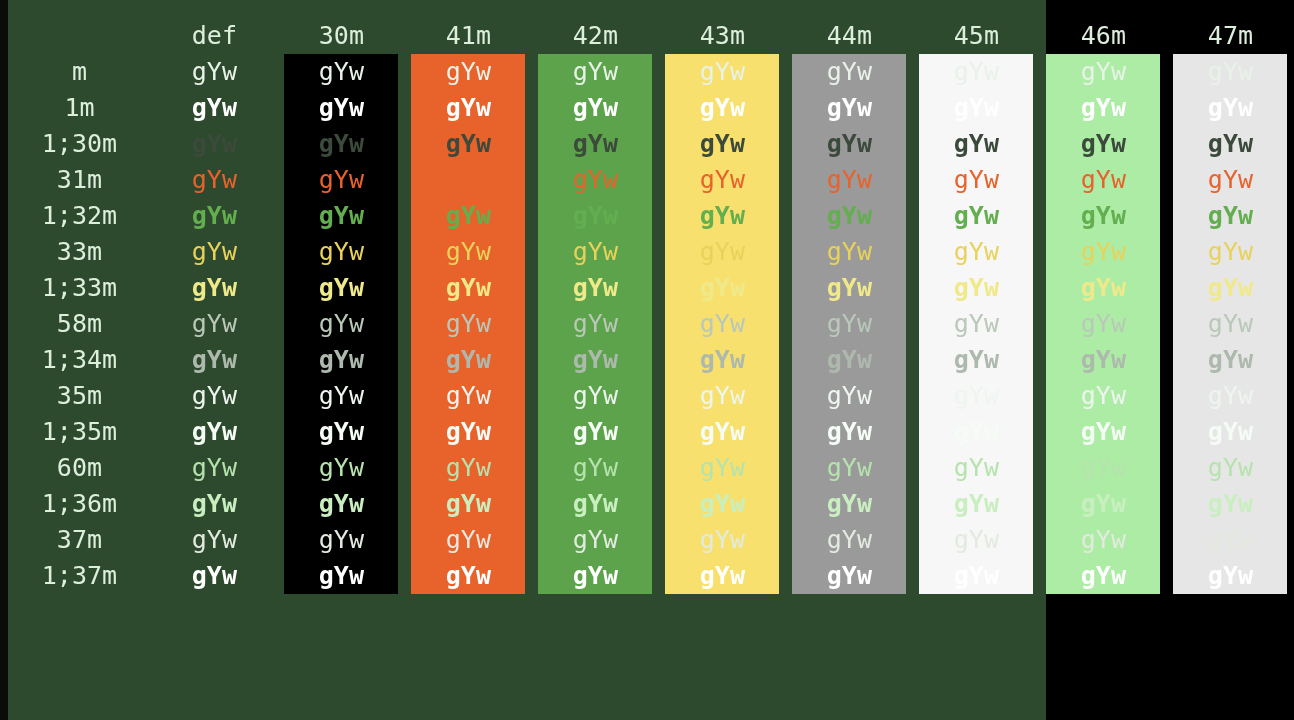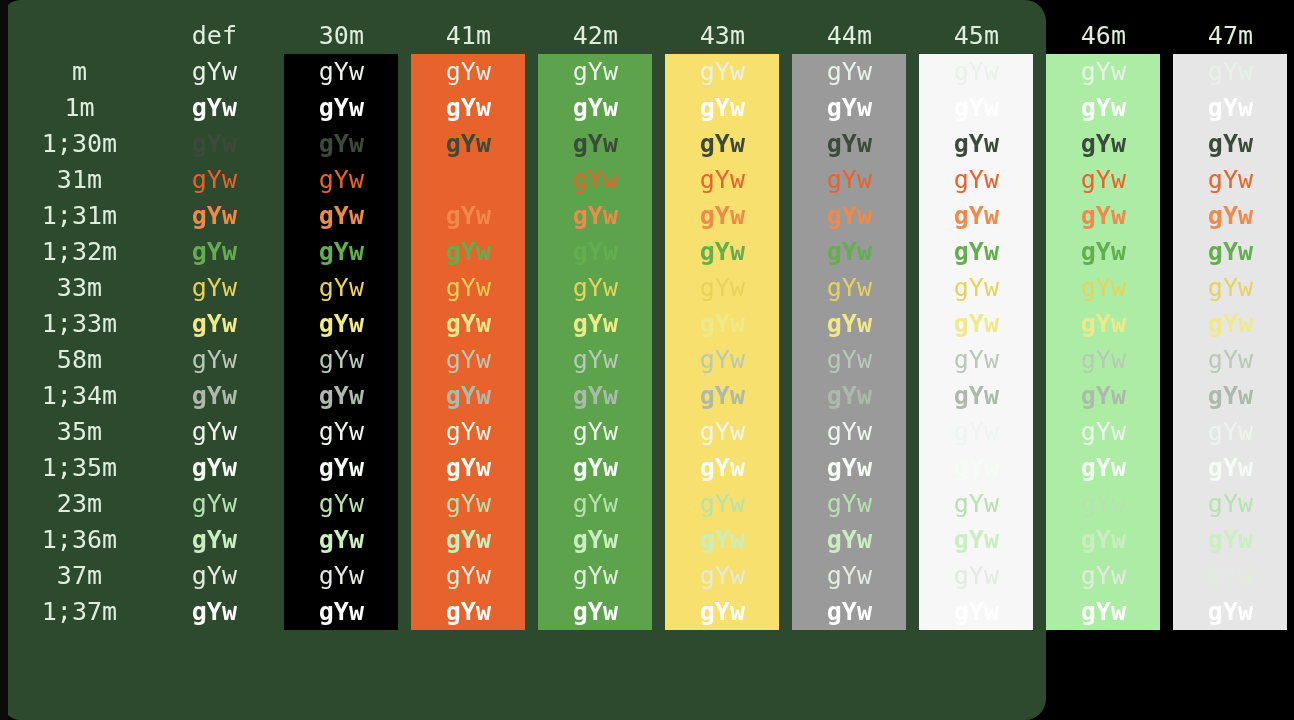--- a/index.html
+++ b/index.html
@@ -12,21 +12,20 @@
     height: 720px;
     overflow: hidden;
     font-family: "DejaVu Sans Mono", "Liberation Mono", monospace;
   }
   #terminal {
     position: relative;
     width: 1046px;
     height: 720px;
     background: #2e4a2e;
     box-sizing: border-box;
-    border-radius: 21px;
   }
   #left-gutter {
     position: absolute;
     left: 0; top: 0;
     width: 8px; height: 720px;
     background: #090c09;
   }
   #grid {
     position: absolute;
     left: 8px;
@@ -143,32 +142,20 @@
             <td class="sample-cell"><span class="swatch" style="color: rgb(232, 98, 44); background: rgb(0, 0, 0);">gYw</span></td>
             <td class="sample-cell"><span class="swatch" style="color: rgb(232, 98, 44); background: rgb(232, 98, 44);">gYw</span></td>
             <td class="sample-cell"><span class="swatch" style="color: rgb(232, 98, 44); background: rgb(92, 163, 76);">gYw</span></td>
             <td class="sample-cell"><span class="swatch" style="color: rgb(232, 98, 44); background: rgb(247, 224, 110);">gYw</span></td>
             <td class="sample-cell"><span class="swatch" style="color: rgb(232, 98, 44); background: rgb(154, 154, 154);">gYw</span></td>
             <td class="sample-cell"><span class="swatch" style="color: rgb(232, 98, 44); background: rgb(247, 247, 247);">gYw</span></td>
             <td class="sample-cell"><span class="swatch" style="color: rgb(232, 98, 44); background: rgb(173, 236, 165);">gYw</span></td>
             <td class="sample-cell"><span class="swatch" style="color: rgb(232, 98, 44); background: rgb(230, 230, 230);">gYw</span></td>
           </tr>
           <tr>
-            <td class="rowlabel-cell">1;31m</td>
-            <td class="sample-cell"><span class="swatch bold" style="color: rgb(239, 138, 74);">gYw</span></td>
-            <td class="sample-cell"><span class="swatch bold" style="color: rgb(239, 138, 74); background: rgb(0, 0, 0);">gYw</span></td>
-            <td class="sample-cell"><span class="swatch bold" style="color: rgb(239, 138, 74); background: rgb(232, 98, 44);">gYw</span></td>
-            <td class="sample-cell"><span class="swatch bold" style="color: rgb(239, 138, 74); background: rgb(92, 163, 76);">gYw</span></td>
-            <td class="sample-cell"><span class="swatch bold" style="color: rgb(239, 138, 74); background: rgb(247, 224, 110);">gYw</span></td>
-            <td class="sample-cell"><span class="swatch bold" style="color: rgb(239, 138, 74); background: rgb(154, 154, 154);">gYw</span></td>
-            <td class="sample-cell"><span class="swatch bold" style="color: rgb(239, 138, 74); background: rgb(247, 247, 247);">gYw</span></td>
-            <td class="sample-cell"><span class="swatch bold" style="color: rgb(239, 138, 74); background: rgb(173, 236, 165);">gYw</span></td>
-            <td class="sample-cell"><span class="swatch bold" style="color: rgb(239, 138, 74); background: rgb(230, 230, 230);">gYw</span></td>
-          </tr>
-          <tr>
             <td class="rowlabel-cell">1;32m</td>
             <td class="sample-cell"><span class="swatch bold" style="color: rgb(99, 174, 78);">gYw</span></td>
             <td class="sample-cell"><span class="swatch bold" style="color: rgb(99, 174, 78); background: rgb(0, 0, 0);">gYw</span></td>
             <td class="sample-cell"><span class="swatch bold" style="color: rgb(99, 174, 78); background: rgb(232, 98, 44);">gYw</span></td>
             <td class="sample-cell"><span class="swatch bold" style="color: rgb(99, 174, 78); background: rgb(92, 163, 76);">gYw</span></td>
             <td class="sample-cell"><span class="swatch bold" style="color: rgb(99, 174, 78); background: rgb(247, 224, 110);">gYw</span></td>
             <td class="sample-cell"><span class="swatch bold" style="color: rgb(99, 174, 78); background: rgb(154, 154, 154);">gYw</span></td>
             <td class="sample-cell"><span class="swatch bold" style="color: rgb(99, 174, 78); background: rgb(247, 247, 247);">gYw</span></td>
             <td class="sample-cell"><span class="swatch bold" style="color: rgb(99, 174, 78); background: rgb(173, 236, 165);">gYw</span></td>
             <td class="sample-cell"><span class="swatch bold" style="color: rgb(99, 174, 78); background: rgb(230, 230, 230);">gYw</span></td>
@@ -239,21 +226,21 @@
             <td class="sample-cell"><span class="swatch bold" style="color: rgb(245, 251, 245); background: rgb(0, 0, 0);">gYw</span></td>
             <td class="sample-cell"><span class="swatch bold" style="color: rgb(245, 251, 245); background: rgb(232, 98, 44);">gYw</span></td>
             <td class="sample-cell"><span class="swatch bold" style="color: rgb(245, 251, 245); background: rgb(92, 163, 76);">gYw</span></td>
             <td class="sample-cell"><span class="swatch bold" style="color: rgb(245, 251, 245); background: rgb(247, 224, 110);">gYw</span></td>
             <td class="sample-cell"><span class="swatch bold" style="color: rgb(245, 251, 245); background: rgb(154, 154, 154);">gYw</span></td>
             <td class="sample-cell"><span class="swatch bold" style="color: rgb(245, 251, 245); background: rgb(247, 247, 247);">gYw</span></td>
             <td class="sample-cell"><span class="swatch bold" style="color: rgb(245, 251, 245); background: rgb(173, 236, 165);">gYw</span></td>
             <td class="sample-cell"><span class="swatch bold" style="color: rgb(245, 251, 245); background: rgb(230, 230, 230);">gYw</span></td>
           </tr>
           <tr>
-            <td class="rowlabel-cell">23m</td>
+            <td class="rowlabel-cell">60m</td>
             <td class="sample-cell"><span class="swatch" style="color: rgb(182, 227, 173);">gYw</span></td>
             <td class="sample-cell"><span class="swatch" style="color: rgb(182, 227, 173); background: rgb(0, 0, 0);">gYw</span></td>
             <td class="sample-cell"><span class="swatch" style="color: rgb(182, 227, 173); background: rgb(232, 98, 44);">gYw</span></td>
             <td class="sample-cell"><span class="swatch" style="color: rgb(182, 227, 173); background: rgb(92, 163, 76);">gYw</span></td>
             <td class="sample-cell"><span class="swatch" style="color: rgb(182, 227, 173); background: rgb(247, 224, 110);">gYw</span></td>
             <td class="sample-cell"><span class="swatch" style="color: rgb(182, 227, 173); background: rgb(154, 154, 154);">gYw</span></td>
             <td class="sample-cell"><span class="swatch" style="color: rgb(182, 227, 173); background: rgb(247, 247, 247);">gYw</span></td>
             <td class="sample-cell"><span class="swatch" style="color: rgb(182, 227, 173); background: rgb(173, 236, 165);">gYw</span></td>
             <td class="sample-cell"><span class="swatch" style="color: rgb(182, 227, 173); background: rgb(230, 230, 230);">gYw</span></td>
           </tr>

